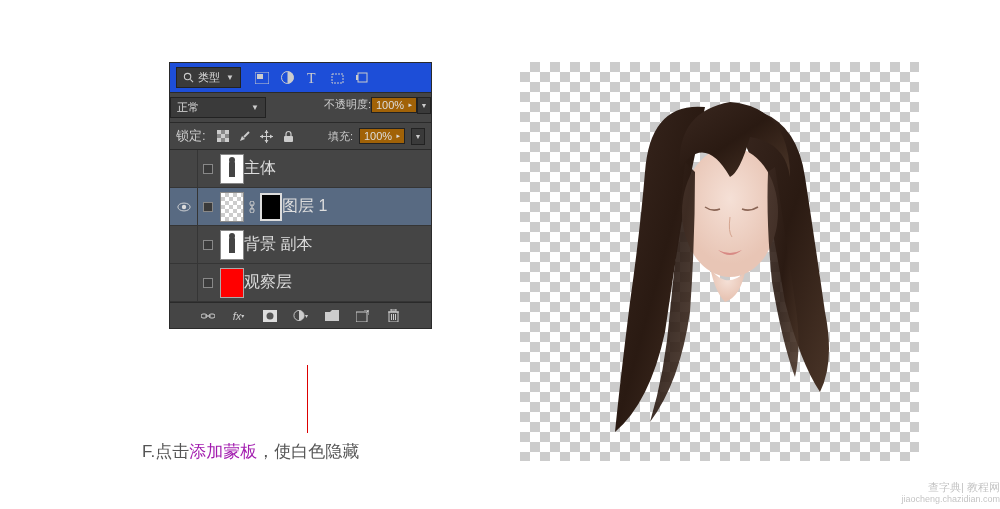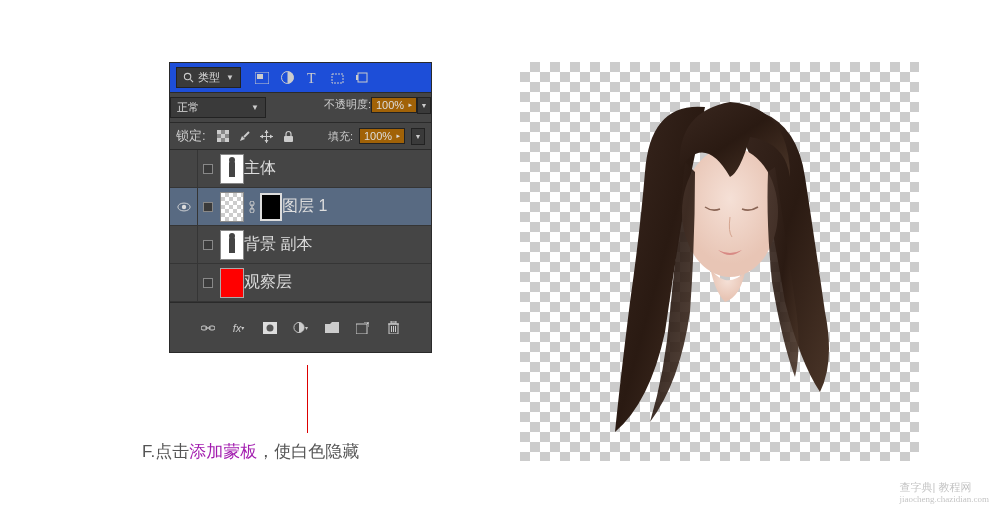--- a/index.html
+++ b/index.html
@@ -41,33 +41,33 @@
     .layer-thumb { width: 24px; height: 30px; border: 1px solid #888; background: #fff; display: flex; align-items: center; justify-content: center; position: relative; overflow: hidden; }
     .layer-thumb.checker { background-image: repeating-conic-gradient(#ccc 0% 25%, #fff 0% 50%); background-size: 8px 8px; }
     .layer-thumb.red { background: #f00; border: 1px solid #aaa; }
     .layer-thumb.black-mask { background: #000; border: 2px solid #ddd; width: 22px; height: 28px; }
     .thumb-figure { width: 6px; height: 16px; background: #444; border-radius: 2px 2px 0 0; position: relative; }
     .thumb-figure::before { content: ''; position: absolute; top: -4px; left: 0px; width: 6px; height: 6px; background: #444; border-radius: 50%; }
     .layer-name { color: #ddd; font-size: 16px; }
     .layer-name.italic { font-style: italic; }
     .lock-badge { margin-left: auto; margin-right: 10px; }
     
-    .bottom-bar { display: flex; align-items: center; justify-content: center; padding: 17px 0; gap: 16px; border-top: 1px solid #2a2a2a; background: #454545; }
+    .bottom-bar { display: flex; align-items: center; justify-content: center; padding: 5px 0; gap: 16px; border-top: 1px solid #2a2a2a; background: #454545; }
     .bottom-icon { width: 15px; height: 15px; display: flex; align-items: center; justify-content: center; cursor: pointer; }
     .bottom-icon.highlighted { position: relative; }
     
     .callout-line { position: absolute; left: 307px; top: 365px; width: 1px; height: 68px; background: #d00; }
     .callout-text { position: absolute; left: 142px; top: 440px; font-size: 17px; color: #555; }
     .callout-text .red { color: #a21caf; }
     
     .preview-image { position: absolute; left: 520px; top: 62px; width: 399px; height: 399px; background-image: repeating-conic-gradient(#ccc 0% 25%, #fff 0% 50%); background-size: 20px 20px; }
     .hair-shape { position: absolute; left: 70px; top: 20px; width: 250px; height: 360px; }
     
-    .watermark { position: absolute; right: 11px; bottom: 3px; color: rgba(0,0,0,0.25); font-size: 11px; line-height: 1.3; }
-    .watermark .sub { font-size: 9px; font-family: Liberation Serif, serif; }
+    .watermark { position: absolute; right: 0; bottom: 3px; color: rgba(0,0,0,0.25); font-size: 11px; text-align: right; line-height: 1.3; }
+    .watermark .sub { font-size: 9px; }
     
     svg { display: block; }
   </style>
 </head>
 <body>
 
 <div class="top-strip"></div>
 <div class="content-area">
 
   <div class="layers-panel">

